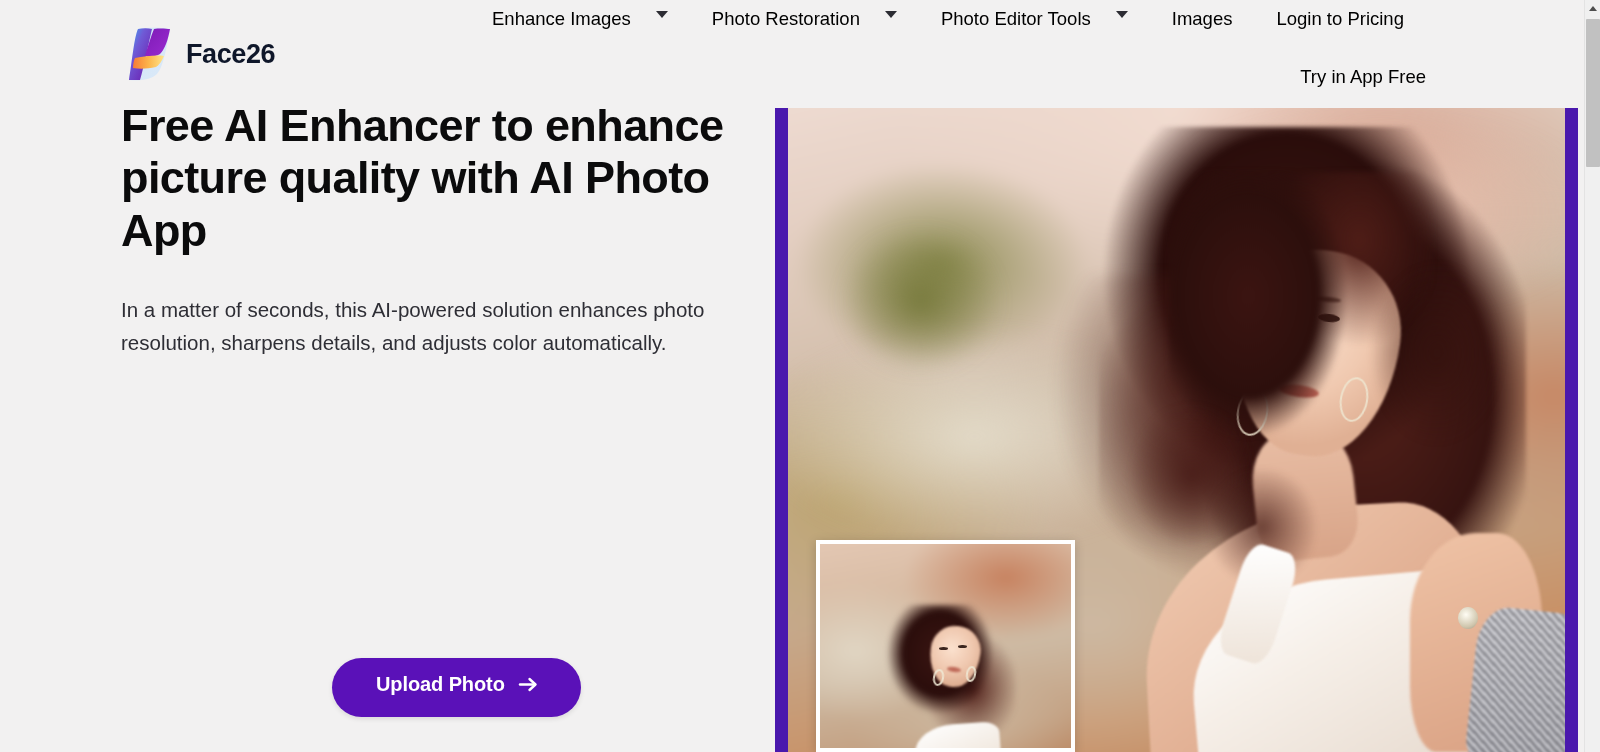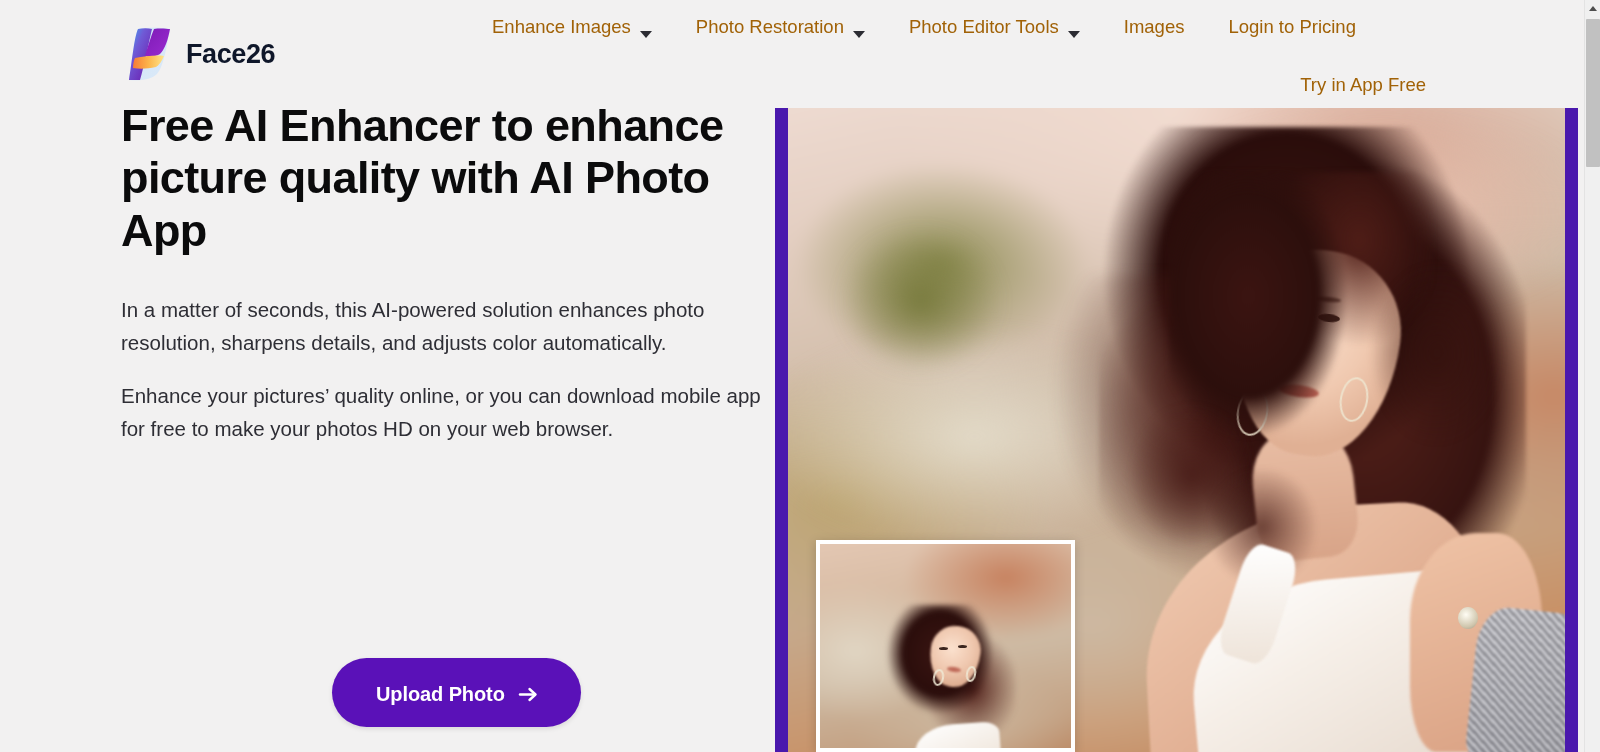--- a/index.html
+++ b/index.html
@@ -34,22 +34,22 @@
     font-size:27px; font-weight:bold;
     color:#0f172a; letter-spacing:-0.4px;
     font-family:"Liberation Sans", sans-serif;
   }
 
   .nav-primary {
     position:absolute; left:470px; top:8px;
     display:flex; align-items:center;
   }
   .nav-item {
-    display:flex; align-items:flex-end; gap:9px;
-    font-size:18.5px; color:#a16207;
+    display:flex; align-items:flex-start; gap:25px;
+    font-size:18.5px; color:#000000;
     padding:0 22px;
     height:30px;
     cursor:pointer;
     white-space:nowrap;
   }
   .caret {
     width:0; height:0;
     border-left:6px solid transparent;
     border-right:6px solid transparent;
     border-top:7px solid #2c2c33;
@@ -84,21 +84,21 @@
     width:645px;
     font-weight:400;
   }
   .upload-btn {
     position:absolute; left:211px; top:558px;
     display:inline-flex; align-items:center; gap:13px;
     background:#5a11b8;
     color:#ffffff;
     border:none;
     border-radius:40px;
-    padding:25px 42px 21px 44px;
+    padding:15px 42px 21px 44px;
     font-size:20px;
     font-weight:bold;
     cursor:pointer;
     font-family:"Liberation Sans", sans-serif;
     letter-spacing:-0.1px;
     box-shadow:0 2px 5px rgba(0,0,0,0.10);
   }
   .arrow-ico { display:block; }
 
   
@@ -445,21 +445,20 @@
     <nav class="nav-secondary">
       <div class="nav-item">
         <span>Try in App Free</span>
       </div>
     </nav>
   </header>
 
   <section class="hero-left">
     <h1 class="hero-title">Free AI Enhancer to enhance picture quality with AI Photo App</h1>
     <p class="hero-para">In a matter of seconds, this AI-powered solution enhances photo resolution, sharpens details, and adjusts color automatically.</p>
-    <p class="hero-para">Enhance your pictures’ quality online, or you can download mobile app for free to make your photos HD on your web browser.</p>
 
     <button class="upload-btn">
       <span>Upload Photo</span>
       <svg class="arrow-ico" width="21" height="19" viewBox="0 0 21 19">
         <path d="M2 9.5 H17" stroke="#ffffff" stroke-width="2.4" stroke-linecap="round" fill="none"></path>
         <path d="M11.5 4 L17.5 9.5 L11.5 15" stroke="#ffffff" stroke-width="2.4" stroke-linecap="round" stroke-linejoin="round" fill="none"></path>
       </svg>
     </button>
   </section>
 

